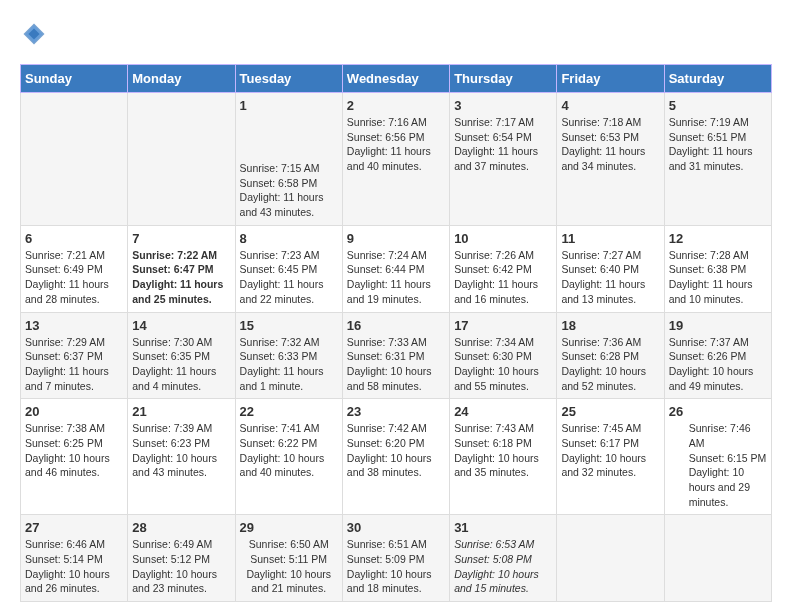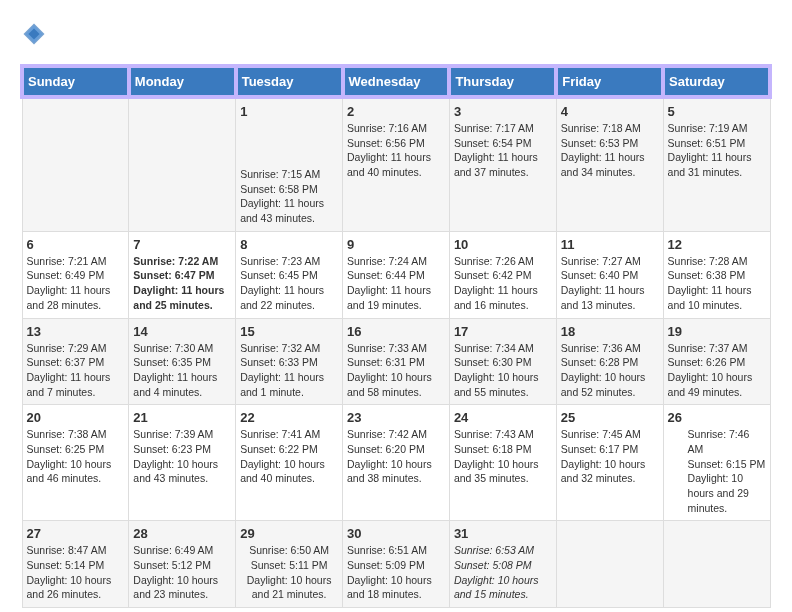--- a/index.html
+++ b/index.html
@@ -57,21 +57,21 @@
       border-collapse: collapse;
       table-layout: fixed;
     }
     thead tr th {
       background-color: #3a7abf;
       color: #fff;
       font-size: 13px;
       font-weight: bold;
       padding: 6px 4px;
       text-align: left;
-      border: 4px solid #c4b5fd;
+      border: 1px solid #c4b5fd;
     }
     tbody tr {
       background-color: #fff;
     }
     tbody tr:nth-child(odd) {
       background-color: #f5f5f5;
     }
     tbody td {
       vertical-align: top;
       padding: 5px 4px;
@@ -288,21 +288,21 @@
         <td>
           <span class="day-num">26</span>
           <div class="cell-info" style="white-space: pre-line; margin-left: 20px;">Sunrise: 7:46 AM
 Sunset: 6:15 PM
 Daylight: 10 hours and 29 minutes.</div>
         </td>
       </tr>
       <tr>
         <td>
           <span class="day-num">27</span>
-          <div class="cell-info" style="white-space: pre-line;">Sunrise: 8:47 AM
+          <div class="cell-info" style="white-space: pre-line;">Sunrise: 6:46 AM
 Sunset: 5:14 PM
 Daylight: 10 hours and 26 minutes.</div>
         </td>
         <td>
           <span class="day-num">28</span>
           <div class="cell-info" style="white-space: pre-line;">Sunrise: 6:49 AM
 Sunset: 5:12 PM
 Daylight: 10 hours and 23 minutes.</div>
         </td>
         <td>

